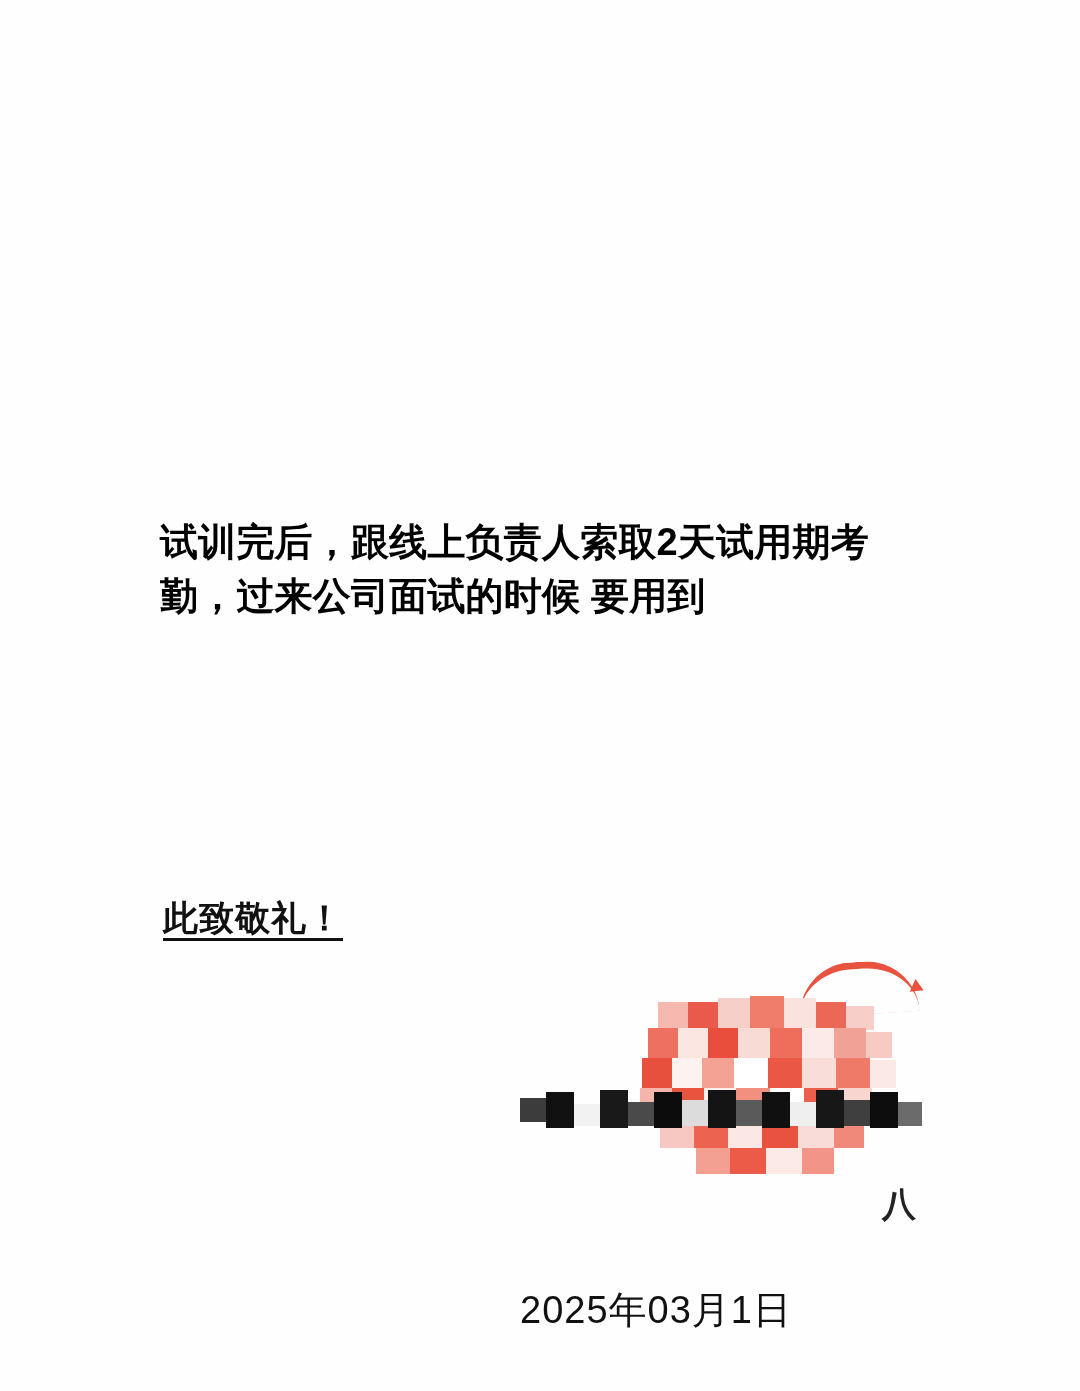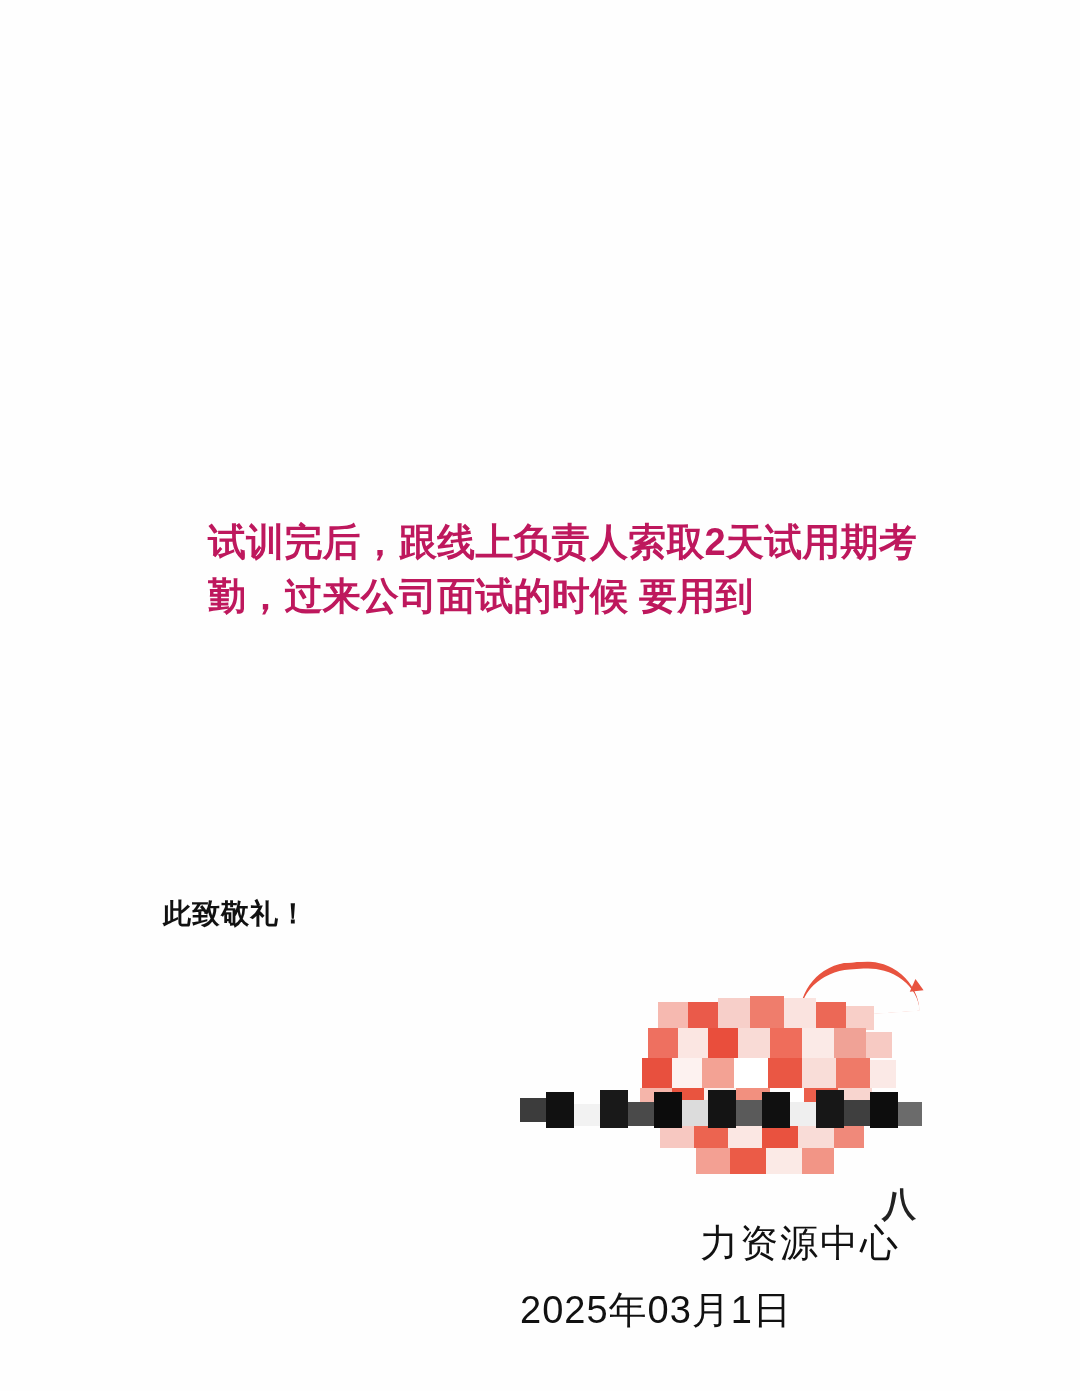--- a/index.html
+++ b/index.html
@@ -35,36 +35,36 @@
     text-align: justify;
     text-justify: inter-ideograph;
   }
 
   
   .para-black {
     position: absolute;
     left: 160px;
     top: 478px;
     width: 740px;
-    color: #be185d;
+    color: #000000;
     font-size: 38px;
     line-height: 1.42;
     font-weight: 700;
     letter-spacing: 0.2px;
-    margin-left: 48px;
   }
 
   
   .closing {
     position: absolute;
     left: 163px;
     top: 895px;
     color: #111111;
-    font-size: 28px;
-    font-weight: 700;
+    font-size: 35px;
+    font-weight: 700;
+    text-decoration: underline;
     text-underline-offset: 8px;
     text-decoration-thickness: 3px;
     letter-spacing: 1px;
   }
 
   
   .sig-block {
     position: absolute;
     left: 510px;
     top: 940px;
@@ -217,18 +217,17 @@
       <div class="px" style="left:242px; top:4px;  width:28px; height:36px; background:#101010;"></div>
       <div class="px" style="left:270px; top:14px; width:26px; height:24px; background:#efefef;"></div>
       <div class="px" style="left:296px; top:2px;  width:28px; height:38px; background:#171717;"></div>
       <div class="px" style="left:324px; top:12px; width:26px; height:26px; background:#3f3f3f;"></div>
       <div class="px" style="left:350px; top:4px;  width:28px; height:36px; background:#0d0d0d;"></div>
       <div class="px" style="left:378px; top:14px; width:24px; height:24px; background:#6b6b6b;"></div>
     </div>
 
     <div class="ren-mark">八</div>
 
-    <div class="dept">力资源中心</div>
 
     <div class="date">2025年03月1日</div>
   </div>
 
 </div>
 
 </body></html>

